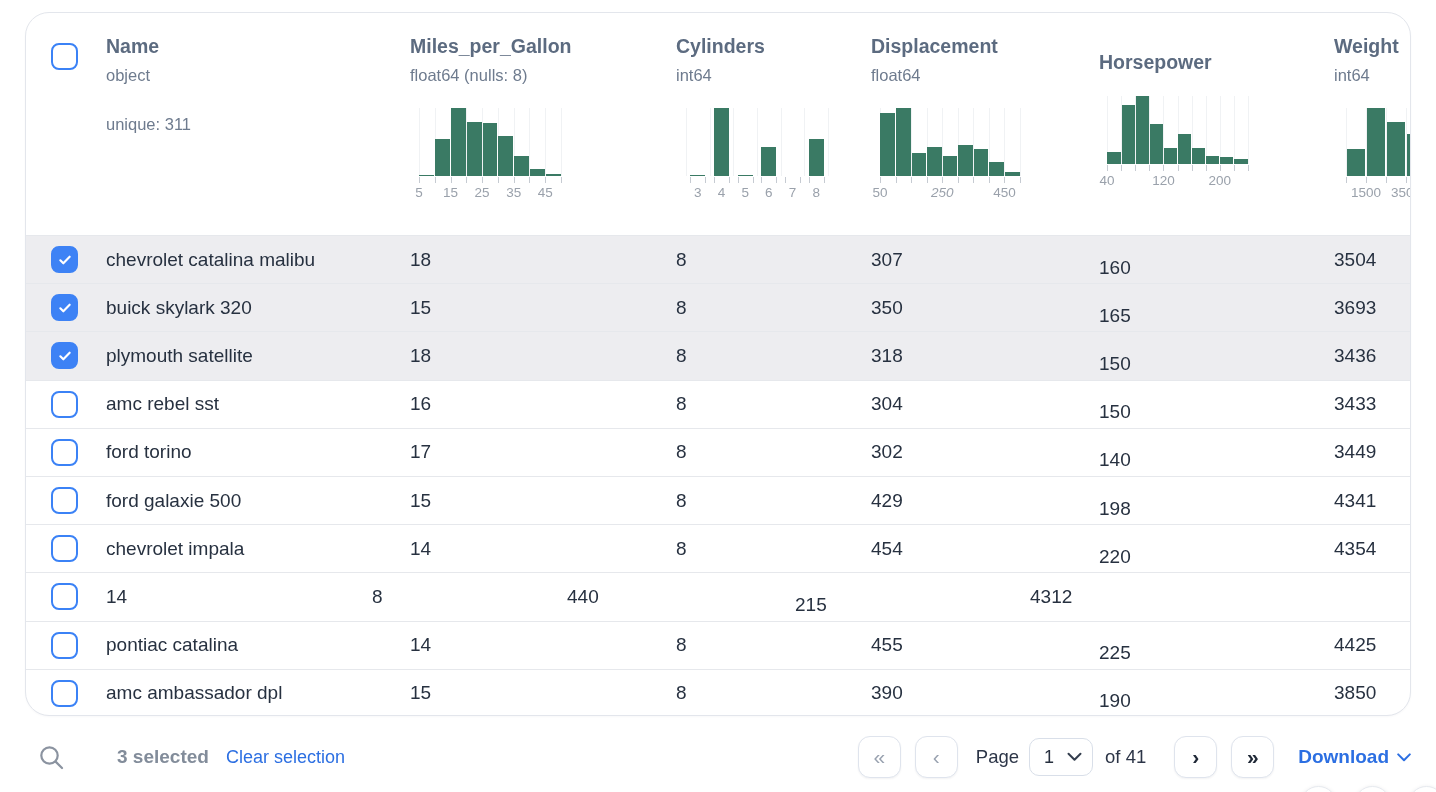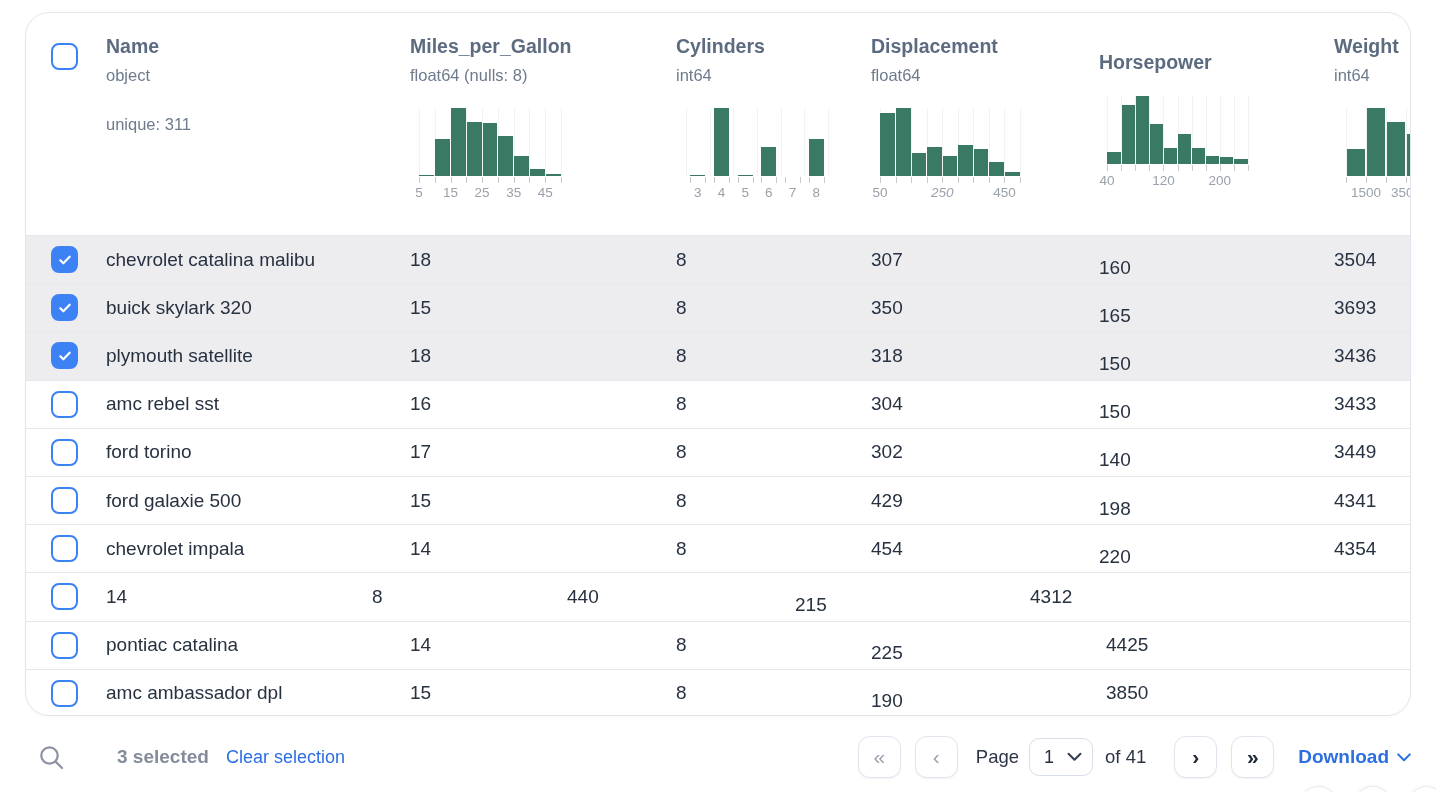--- a/index.html
+++ b/index.html
@@ -397,30 +397,32 @@
         <div class="cell c-hp">215</div>
         <div class="cell c-weight">4312</div>
       </div>
       <div class="row">
         <div class="cell c-check">
           <div class="cb"></div>
         </div>
         <div class="cell c-name">pontiac catalina</div>
         <div class="cell c-mpg">14</div>
         <div class="cell c-cyl">8</div>
+        <div class="cell c-disp">455</div>
         <div class="cell c-hp">225</div>
         <div class="cell c-weight">4425</div>
       </div>
       <div class="row">
         <div class="cell c-check">
           <div class="cb"></div>
         </div>
         <div class="cell c-name">amc ambassador dpl</div>
         <div class="cell c-mpg">15</div>
         <div class="cell c-cyl">8</div>
+        <div class="cell c-disp">390</div>
         <div class="cell c-hp">190</div>
         <div class="cell c-weight">3850</div>
       </div>
     </div>
 </div>
 
 <div class="footer">
   <div class="foot-left">
     <svg class="search-ic" width="27" height="27" viewBox="0 0 27 27" fill="none">
       <circle cx="11.5" cy="11.5" r="8.2" stroke="#8b93a0" stroke-width="2.2"></circle>

